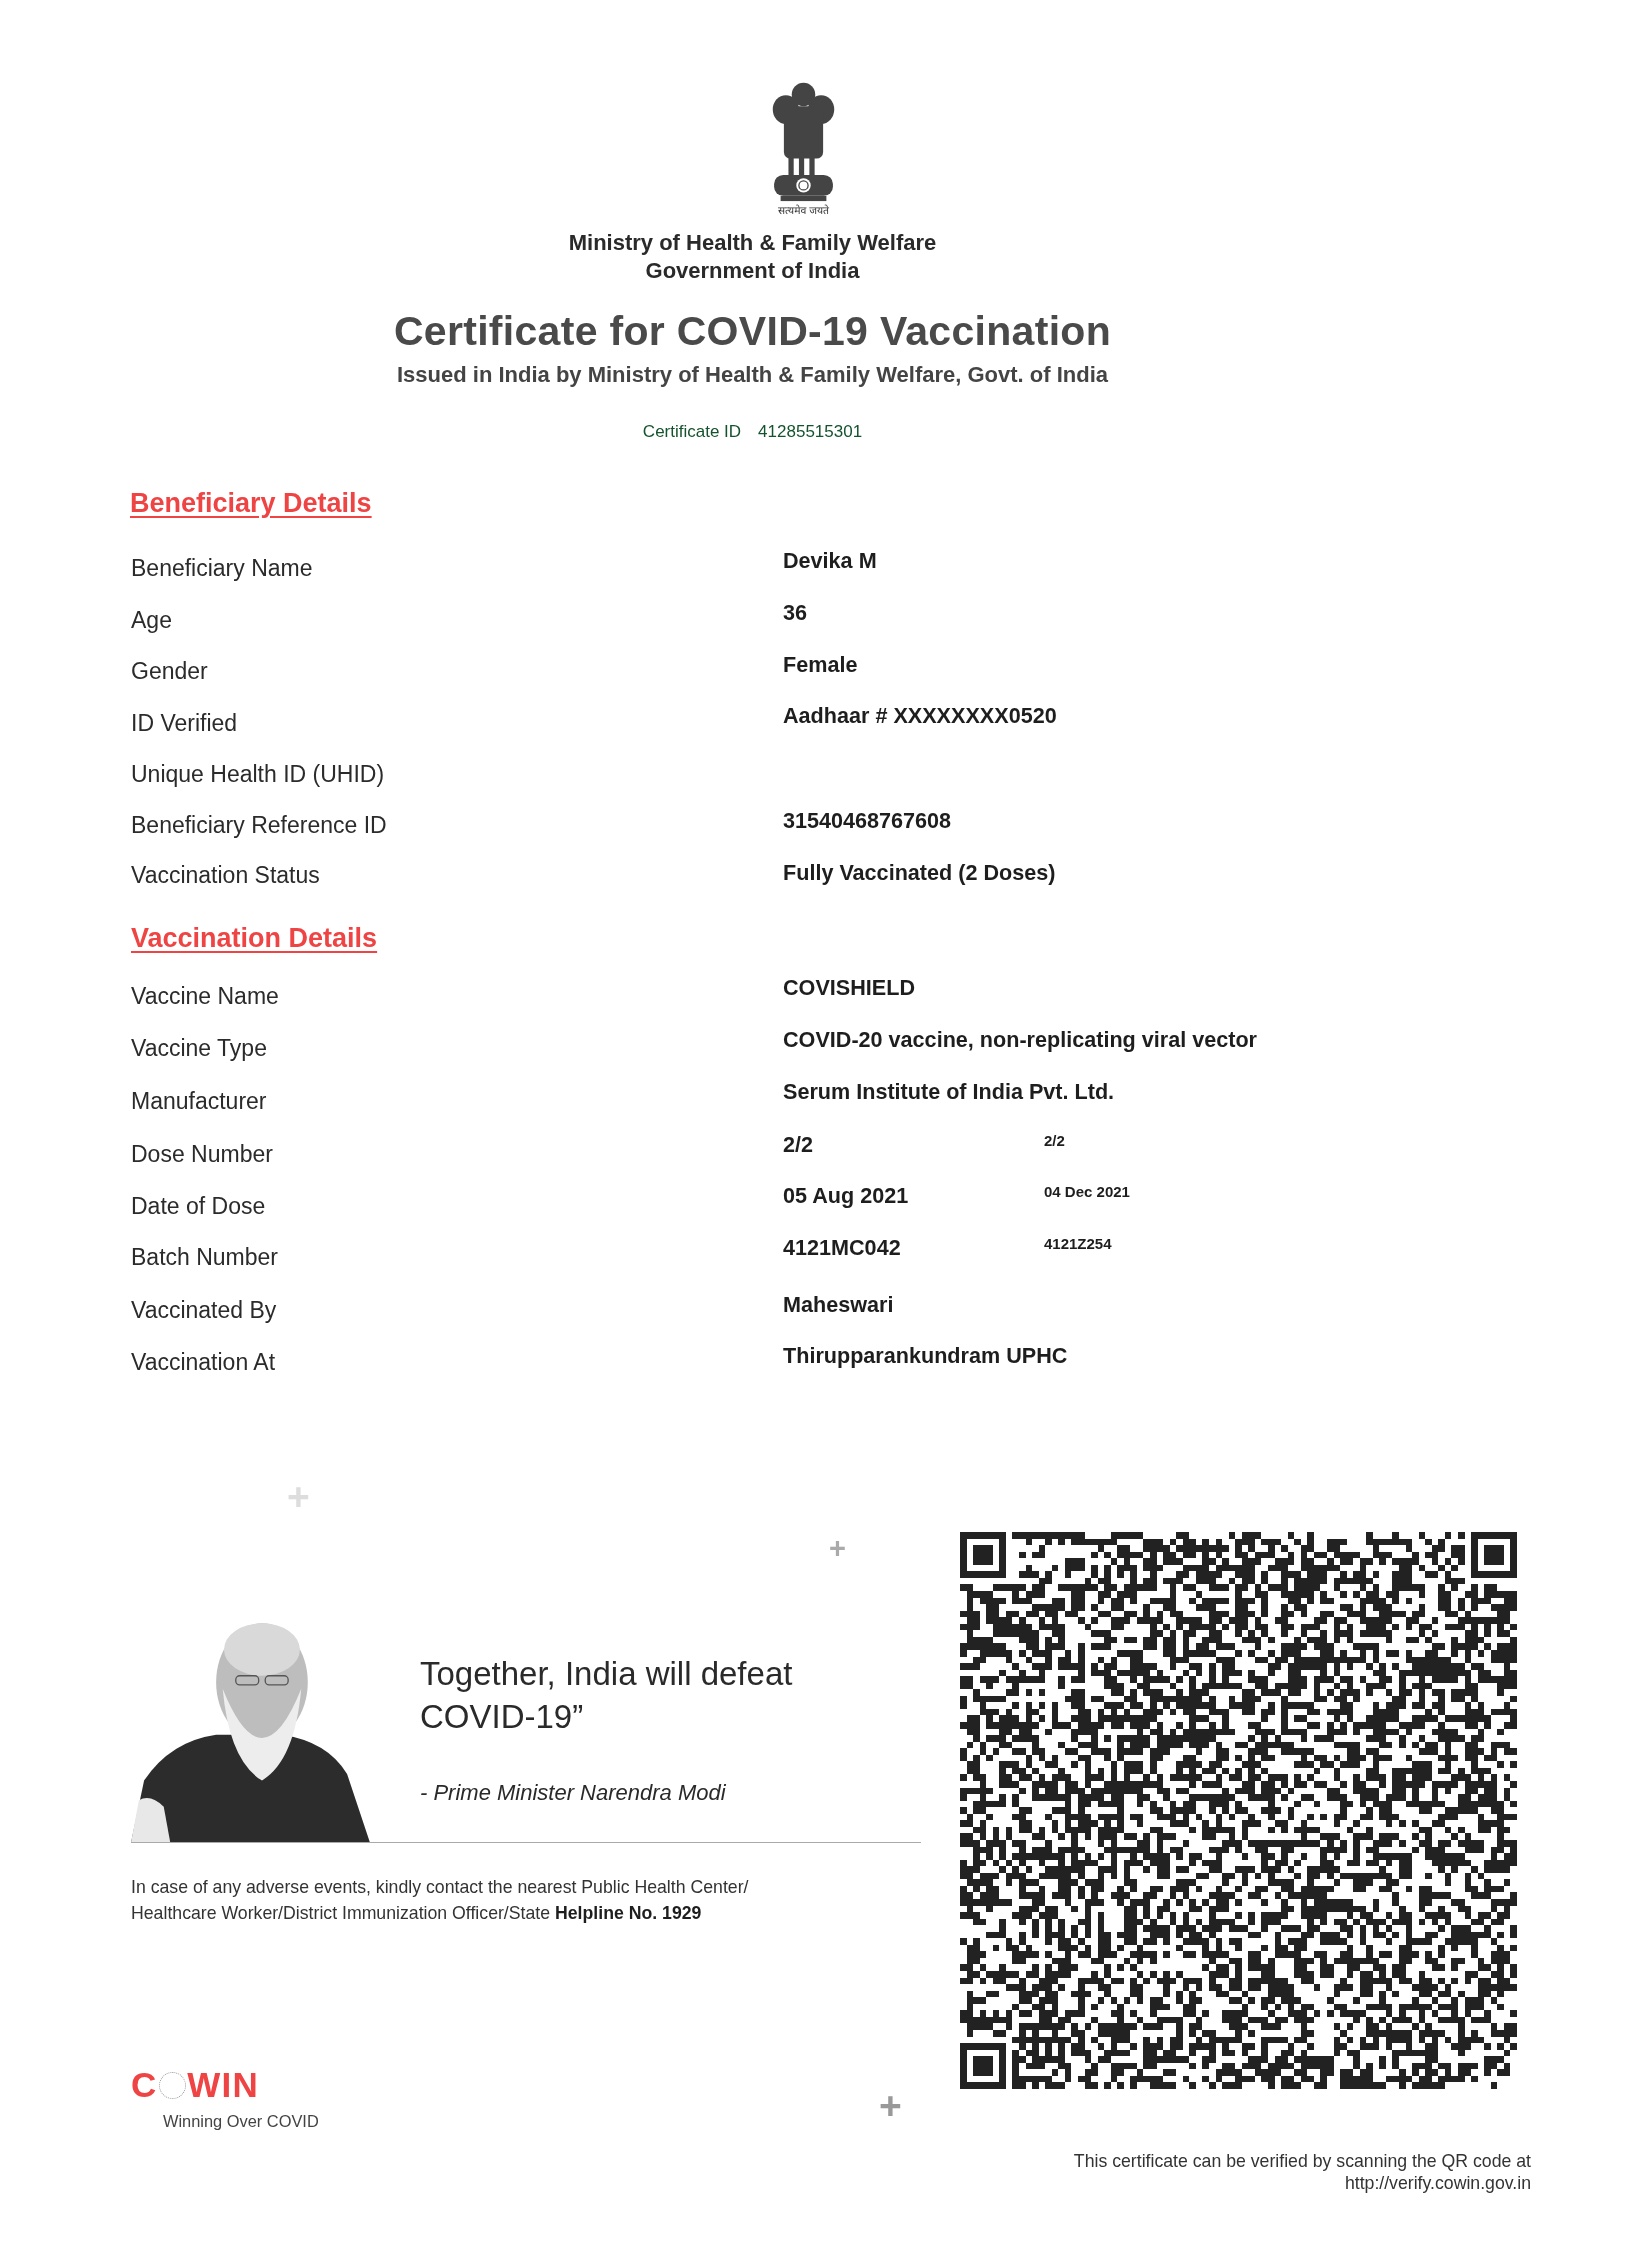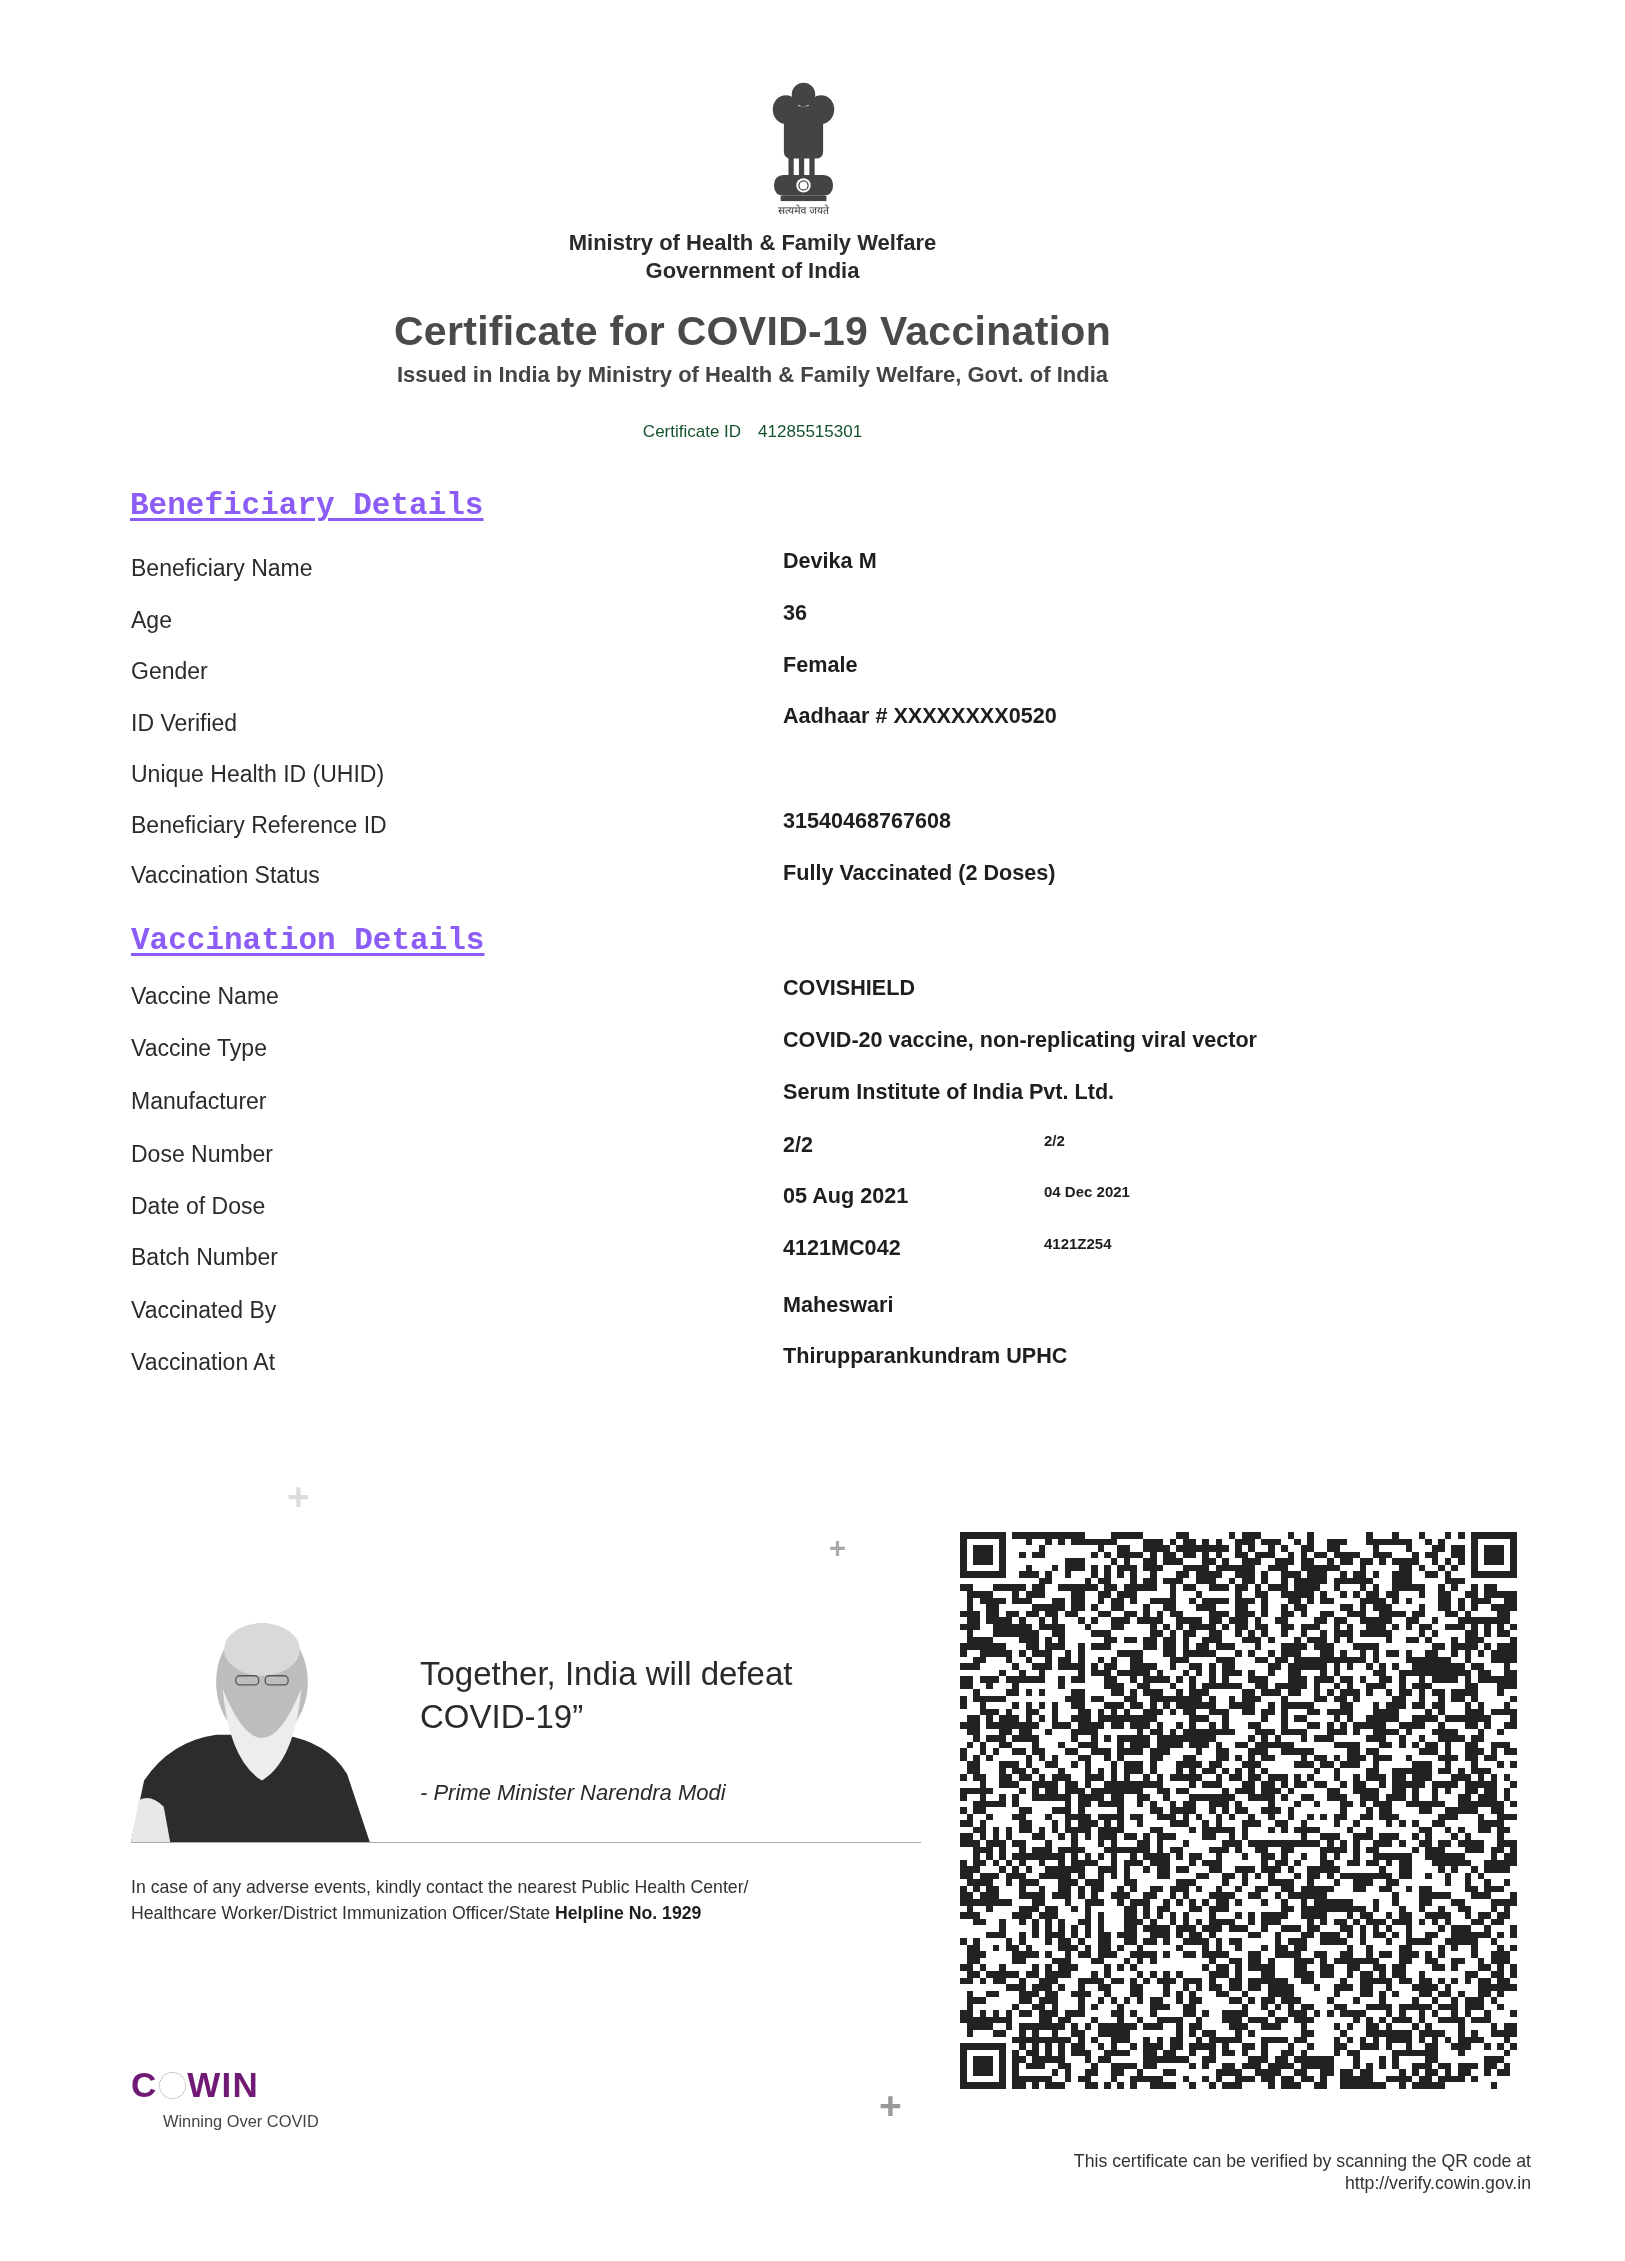--- a/index.html
+++ b/index.html
@@ -13,37 +13,37 @@
     
     #emblem { left: 761px; top: 80px; width: 85px; height: 131px; }
     #motto { left: 761px; top: 203px; width: 85px; text-align: center; font-size: 10.5px; color: #333; }
 
     #ministry { top: 229px; font-size: 22px; font-weight: bold; color: #2a2a2a; line-height: 27.5px; }
     #title { top: 308px; font-size: 41px; font-weight: bold; color: #4a4a4a; letter-spacing: 0.3px; }
     #issued { top: 362px; font-size: 22px; font-weight: bold; color: #444; }
     #cert-id-row { top: 422px; font-size: 17px; font-weight: normal; color: #14532d; }
     #cert-id-row .sp { display: inline-block; width: 17px; }
 
-    .section-h { font-size: 31px; color: #8b5cf6; font-weight: bold; text-decoration: underline; text-underline-offset: 3.9px; font-family: Liberation Mono, monospace; }
+    .section-h { font-size: 27px; color: #ef4444; font-weight: bold; text-decoration: underline; text-underline-offset: 3.9px; }
     .lbl { font-size: 23px; color: #2b2b2b; left: 131px; }
     .val { font-size: 21.6px; color: #1e1e1e; font-weight: bold; left: 783px; }
     .val2 { font-size: 15px; color: #1e1e1e; font-weight: bold; left: 1044px; }
 
     .plus { color: #999; font-size: 39px; font-weight: bold; line-height: 1; }
 
     
     #pm-photo { left: 131px; top: 1610px; width: 239px; height: 233px; }
     #quote { left: 420px; top: 1652px; font-size: 33px; color: #2a2a2a; line-height: 43px; width: 498px; }
     #quote-attr { left: 420px; top: 1780px; font-size: 22px; font-style: italic; color: #2a2a2a; }
     #divider { left: 131px; top: 1842px; width: 790px; height: 1.3px; background: #aaa; }
     #adverse { left: 131px; top: 1874px; font-size: 17.7px; color: #333; line-height: 26px; width: 787px; }
     #adverse b { color: #1e1e1e; }
 
     
-    #cowin { left: 131px; top: 2065px; font-size: 35px; font-weight: bold; color: #701a75; letter-spacing: 1.3px; }
+    #cowin { left: 131px; top: 2065px; font-size: 35px; font-weight: bold; color: #ef4444; letter-spacing: 1.3px; }
     #cowin .o { display: inline-block; width: 25px; height: 25px; border: 1.3px dotted #999; border-radius: 50%; vertical-align: middle; margin: 0 1.3px 5.2px 1.3px; }
     #cowin-tag { left: 163px; top: 2112px; font-size: 16.4px; color: #444; }
 
     
     #qr { left: 960px; top: 1532px; width: 557px; height: 557px; background: #fff; }
     #verify { left: 970px; top: 2150px; width: 561px; text-align: right; font-size: 17.7px; color: #333; line-height: 22px; }
   </style>
 </head>
 <body>
 

